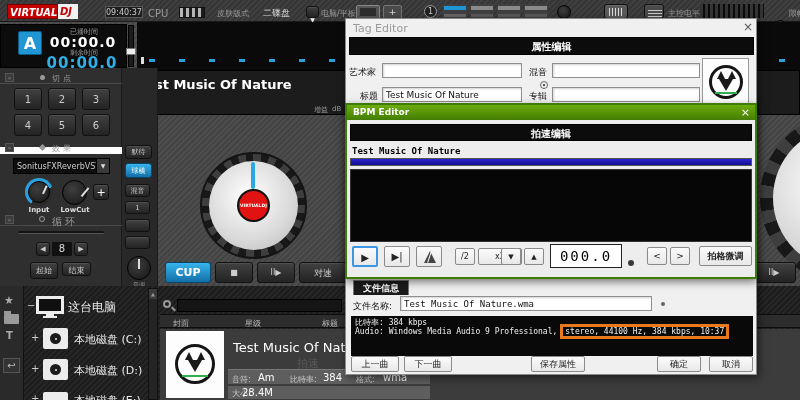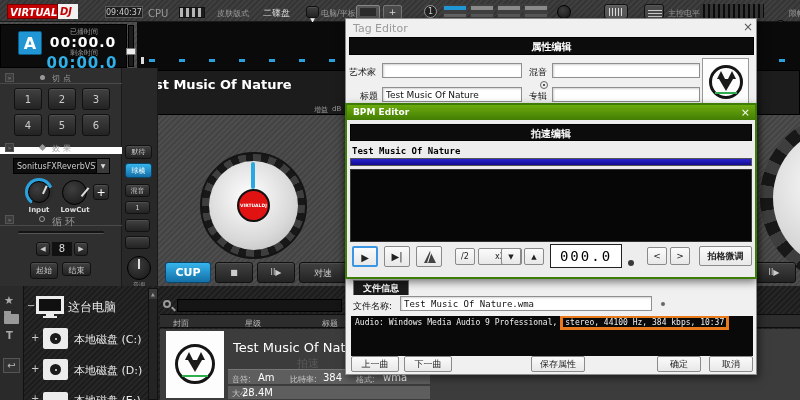--- a/index.html
+++ b/index.html
@@ -287,20 +287,21 @@
       <div class="face" style="left:16px;top:20px"></div>
       <div class="gtxt" style="left:12px;top:33px;width:22px"></div>
     </div>
 
     <div style="position:absolute;left:7px;top:261px;width:56px;height:15px;background:#1b1b1b;border:1px solid #777;border-bottom:none;color:#fff;font-size:9px;font-weight:bold;text-align:center;line-height:14px">文件信息</div>
     <span style="position:absolute;left:7px;top:281px;font-size:9px;color:#111">文件名称:</span>
     <input class="input mono" style="position: absolute; left: 54px; top: 277px; width: 252px; height: 15px; font-size: 9px;" value="Test Music Of Nature.wma">
     <div style="position:absolute;left:315px;top:283px;width:4px;height:4px;border-radius:50%;background:#666"></div>
 
     <div class="mono" style="position:absolute;left:5px;top:297px;width:402px;height:40px;background:#090909;color:#f0f0f0;font-size:8px;line-height:9px;padding:2px 4px;white-space:nowrap;overflow:hidden">
+      <div>比特率: 384 kbps</div>
       <div><span>Audio: Windows Media Audio 9 Professional,</span><span class="hl mono">stereo, 44100 Hz, 384 kbps, 10:37</span></div>
     </div>
 
     <div class="dbtn" style="position:absolute;left:5px;top:337px;width:48px;height:16px;line-height:15px">上一曲</div>
     <div class="dbtn" style="position:absolute;left:58px;top:337px;width:48px;height:16px;line-height:15px">下一曲</div>
     <div class="dbtn" style="position:absolute;left:185px;top:337px;width:54px;height:16px;line-height:15px">保存属性</div>
     <div class="dbtn" style="position:absolute;left:311px;top:337px;width:44px;height:16px;line-height:15px">确定</div>
     <div class="dbtn" style="position:absolute;left:363px;top:337px;width:44px;height:16px;line-height:15px">取消</div>
   </div>
 

